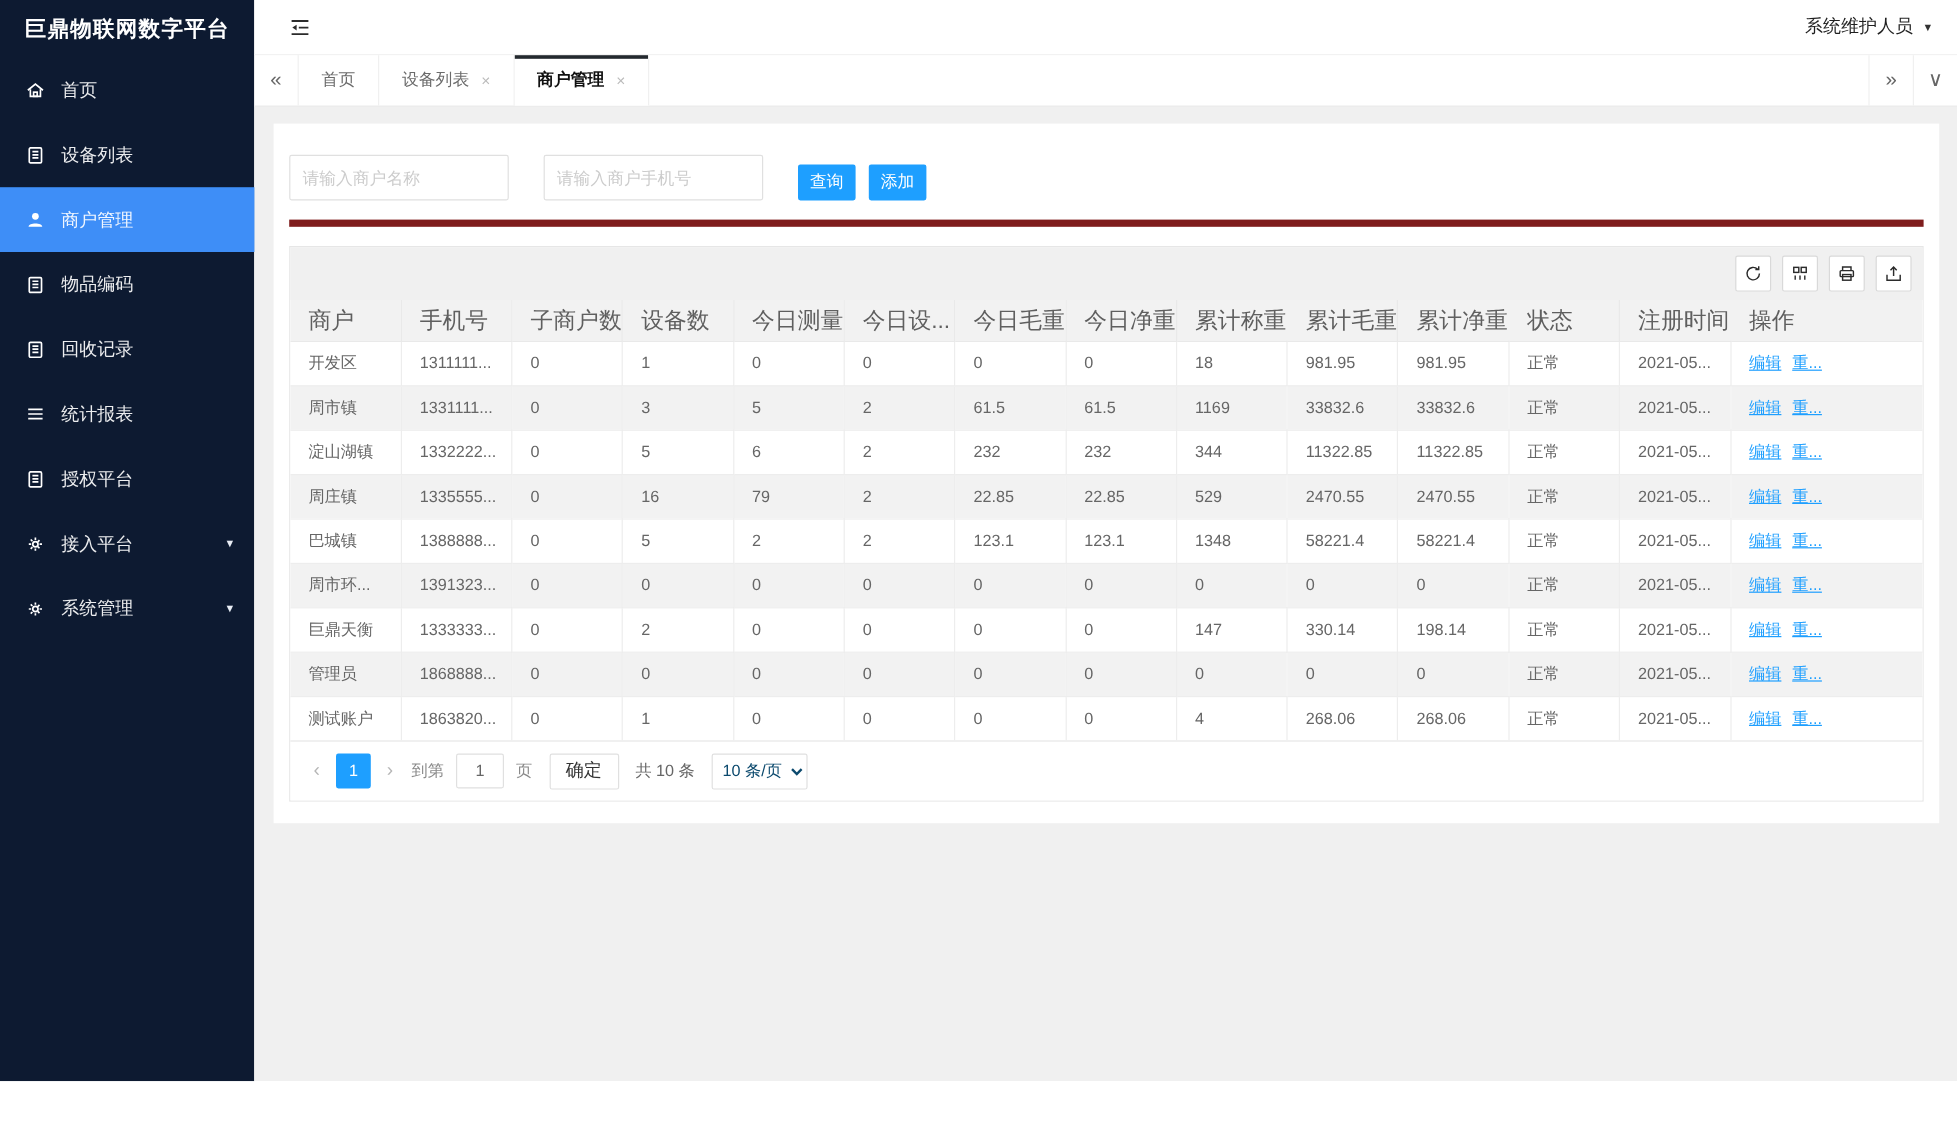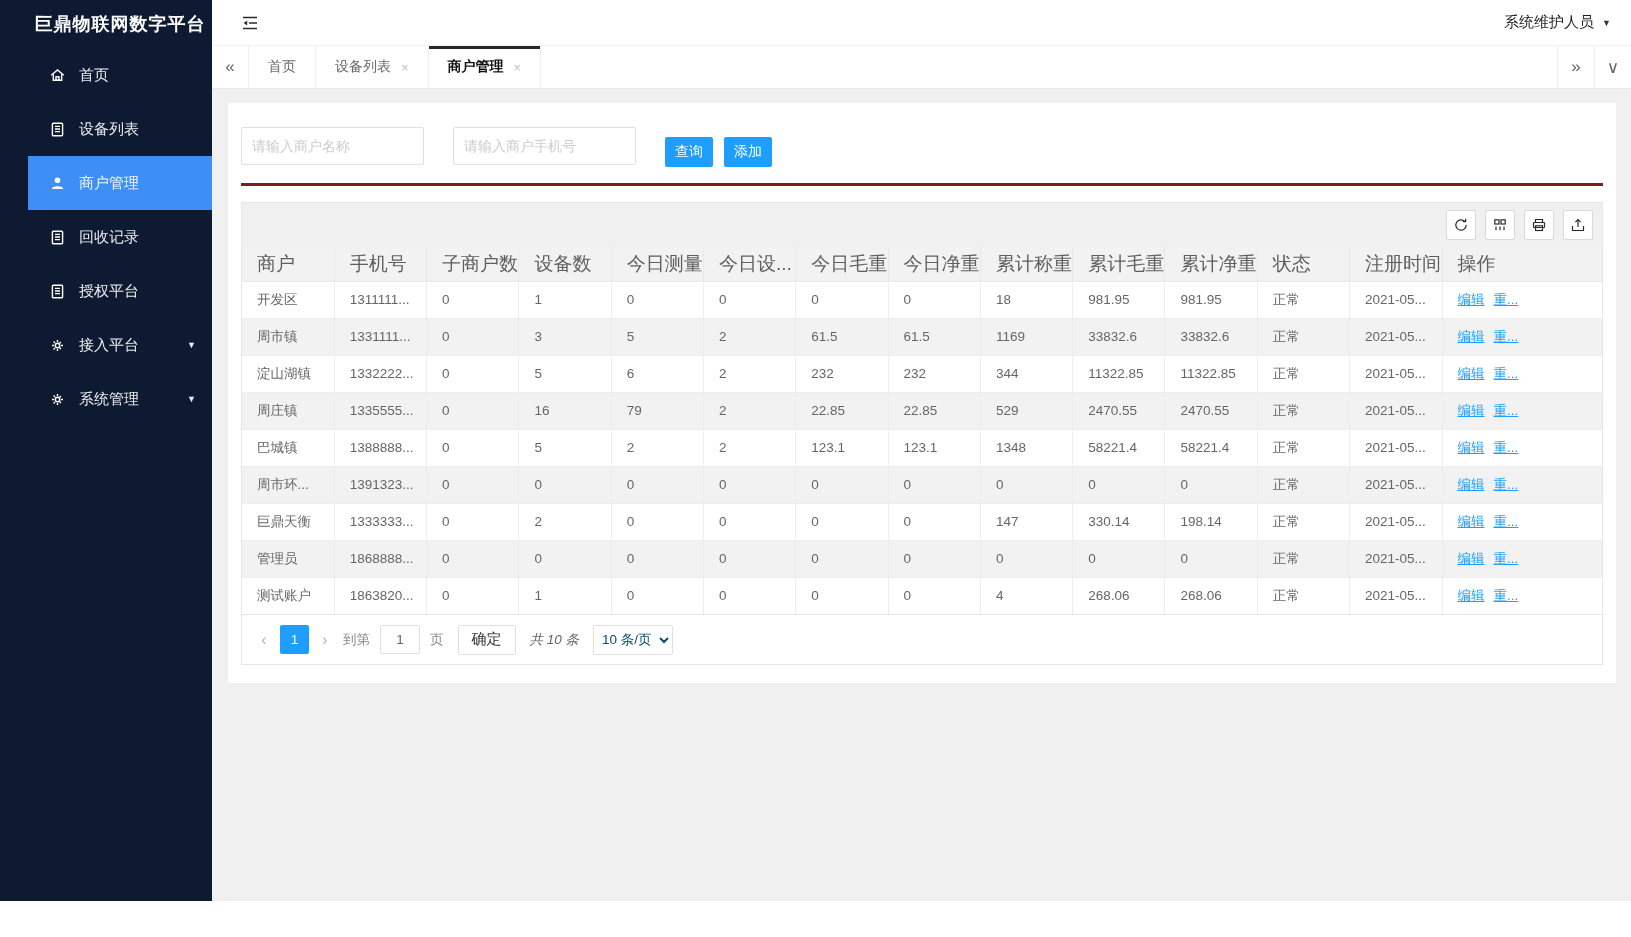--- a/index.html
+++ b/index.html
@@ -7,21 +7,21 @@
     --page-bg:#f0f0f0; --th-bg:#f2f2f2; --stripe:#f2f2f2; --border:#e6e6e6;
     --tab-ind:#23292e;
   }
   *{box-sizing:border-box;margin:0;padding:0;}
   html,body{width:1631px;height:937px;overflow:hidden;}
   body{font-family:"Liberation Sans","DejaVu Sans",sans-serif;background:#fff;color:#333;}
   .app-row{display:flex;height:901px;overflow:hidden;background:var(--page-bg);}
   .footer-strip{height:36px;background:#fff;}
 
   
-  .sidebar{width:212px;min-width:212px;background:var(--sidebar-bg);color:#fff;height:901px;padding-left:28px;}
+  .sidebar{width:212px;min-width:212px;background:var(--sidebar-bg);color:#fff;height:901px;}
   .logo{height:48px;display:flex;align-items:center;justify-content:center;font-size:18px;font-weight:bold;letter-spacing:1px;color:#fff;}
   .menu-item{height:54px;display:flex;align-items:center;padding-left:21px;position:relative;cursor:pointer;font-size:15px;color:rgba(255,255,255,.92);}
   .menu-item.active{background:var(--sidebar-active);}
   .menu-item .mi-icon{width:17px;height:17px;margin-right:13px;display:inline-flex;align-items:center;justify-content:center;}
   .menu-item .mi-icon svg{width:17px;height:17px;stroke:#fff;fill:none;stroke-width:1.4;}
   .menu-item .mi-icon svg .fill{fill:#fff;stroke:none;}
   .menu-item .mi-caret{position:absolute;right:16px;font-size:9px;color:#e8edf5;}
 
   
   .main{flex:1;display:flex;flex-direction:column;background:var(--page-bg);}
@@ -37,21 +37,21 @@
   .tab-arrow.right{border-right:none;border-left:1px solid #f0f0f0;}
   .tabs{display:flex;align-items:stretch;flex:1;}
   .tab{display:flex;align-items:center;padding:0 19px;font-size:14px;color:#6b6b6b;border-right:1px solid #f0f0f0;cursor:pointer;position:relative;gap:10px;}
   .tab.active{color:#111;font-weight:bold;background:#fff;}
   .tab.active::before{content:"";position:absolute;top:0;left:0;right:0;height:3px;background:var(--tab-ind);}
   .tab .close{font-size:13px;color:#bbb;font-weight:normal;cursor:pointer;}
 
   
   .content{flex:1;background:var(--page-bg);padding:14px 15px 0 16px;overflow:hidden;}
   .card{background:#fff;padding:12px 13px 18px 13px;}
-  .search-row{display:flex;align-items:center;padding:10px 0 16px 0;border-bottom:3px solid #7f1d1d;}
+  .search-row{display:flex;align-items:flex-end;padding:10px 0 16px 0;border-bottom:6px solid #7f1d1d;}
   .search-input{width:183px;height:38px;border:1px solid #e0e0e0;border-radius:2px;padding:0 10px;font-size:14px;color:#333;outline:none;margin-right:29px;font-family:inherit;}
   .search-input::placeholder{color:#ccc;}
   .btn-blue{height:30px;padding:0 10px;background:var(--accent);color:#fff;border:none;border-radius:2px;font-size:14px;cursor:pointer;margin-right:11px;font-family:inherit;margin-top:12px;}
 
   .table-block{margin-top:16px;border:1px solid var(--border);}
   .tb-toolbar{height:44px;background:#f0f0f0;display:flex;align-items:center;justify-content:flex-end;gap:9px;padding-right:9px;}
   .tool-btn{width:30px;height:30px;background:#fff;border:1px solid #d9d9d9;border-radius:2px;display:flex;align-items:center;justify-content:center;cursor:pointer;}
   .tool-btn svg{width:16px;height:16px;stroke:#2b2b2b;fill:none;stroke-width:1.2;}
 
   table{width:100%;border-collapse:collapse;table-layout:fixed;font-size:13.5px;color:#666;background:#fff;}
@@ -62,21 +62,21 @@
   tbody tr:nth-child(even){background:var(--stripe);}
   tbody tr:last-child td{border-bottom:none;}
   .op-link{color:var(--accent);text-decoration:underline;margin-right:9px;cursor:pointer;}
 
   .pager{display:flex;align-items:center;height:50px;background:#fff;padding-left:14px;font-size:13.5px;color:#666;border-top:1px solid var(--border);gap:8px;}
   .pg-arrow{width:16px;text-align:center;color:#b5b5b5;font-size:16px;cursor:pointer;}
   .pg-num{min-width:29px;height:29px;background:var(--accent);color:#fff;display:flex;align-items:center;justify-content:center;border-radius:2px;cursor:pointer;}
   .pg-text{color:#8a8a8a;margin:0 2px;}
   .pg-input{width:40px;height:29px;border:1px solid #e0e0e0;border-radius:2px;text-align:center;font-size:13.5px;color:#666;outline:none;font-family:inherit;}
   .pg-confirm{height:30px;padding:0 13px;background:#fff;border:1px solid #e0e0e0;border-radius:2px;font-size:15px;color:#333;cursor:pointer;margin-left:4px;font-family:inherit;}
-  .pg-total{color:#666;margin-left:6px;font-style:italic;}
+  .pg-total{color:#666;margin-left:6px;}
   .pg-select{height:30px;border:1px solid #e0e0e0;border-radius:2px;font-size:13.5px;color:#0c4a6e;padding:0 4px;margin-left:6px;outline:none;font-family:inherit;background:#fff;}
 </style>
 </head>
 <body>
 
 <div class="app-row">
   <aside class="sidebar">
     <div class="logo">巨鼎物联网数字平台</div>
     <nav id="menu">
         <div class="menu-item">
@@ -107,21 +107,38 @@
           </span>
           <span>商户管理</span>
         </div>
         <div class="menu-item">
           <span class="mi-icon">
             <svg viewBox="0 0 17 17">
               <rect x="3.4" y="2.3" width="10.2" height="12.4" rx="1"></rect>
               <path d="M6 5.4h5M6 8h5M6 10.6h5"></path>
             </svg>
           </span>
+          <span>物品编码</span>
+        </div>
+        <div class="menu-item">
+          <span class="mi-icon">
+            <svg viewBox="0 0 17 17">
+              <rect x="3.4" y="2.3" width="10.2" height="12.4" rx="1"></rect>
+              <path d="M6 5.4h5M6 8h5M6 10.6h5"></path>
+            </svg>
+          </span>
           <span>回收记录</span>
+        </div>
+        <div class="menu-item">
+          <span class="mi-icon">
+            <svg viewBox="0 0 17 17">
+              <path d="M2.5 4.2h12M2.5 8h12M2.5 11.8h12"></path>
+            </svg>
+          </span>
+          <span>统计报表</span>
         </div>
         <div class="menu-item">
           <span class="mi-icon">
             <svg viewBox="0 0 17 17">
               <rect x="3.4" y="2.3" width="10.2" height="12.4" rx="1"></rect>
               <path d="M6 5.4h5M6 8h5M6 10.6h5"></path>
             </svg>
           </span>
           <span>授权平台</span>
         </div>

